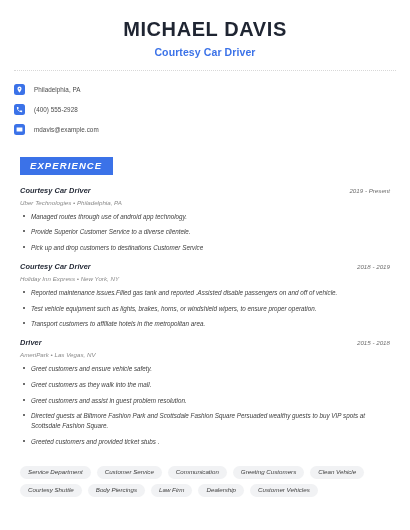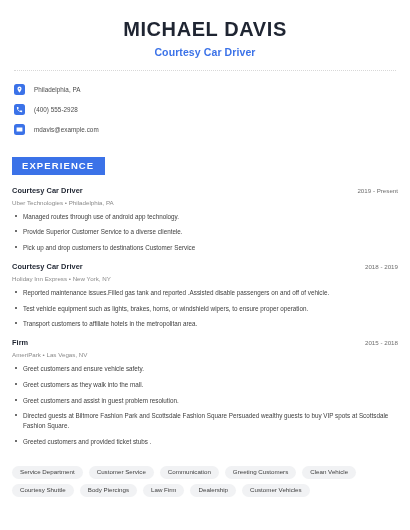--- a/index.html
+++ b/index.html
@@ -71,21 +71,21 @@
     margin-right: 9px;
   }
   .ci svg { display: block; }
   .contact-text {
     font-size: 6.3px;
     color: #4a4a4a;
     letter-spacing: 0.05px;
   }
 
   
-  .section { padding: 0 12px; }
+  .section { padding: 0 20px; font-style: italic; }
   .sec-badge {
     display: inline-block;
     background: #3b72e8;
     color: #ffffff;
     font-size: 9.5px;
     font-weight: bold;
     letter-spacing: 1.1px;
     padding: 4px 11px 4px 10px;
     line-height: 1;
   }
@@ -226,21 +226,21 @@
         <div class="job-meta">Holiday Inn Express  •  New York, NY</div>
         <ul class="bullets">
           <li>Reported maintenance issues.Filled gas tank and reported .Assisted disable passengers on and off of vehicle.</li>
           <li>Test vehicle equipment such as lights, brakes, horns, or windshield wipers, to ensure proper operation.</li>
           <li>Transport customers to affiliate hotels in the metropolitan area.</li>
         </ul>
       </div>
 
       <div class="job">
         <div class="job-head">
-          <span class="job-role">Firm</span>
+          <span class="job-role">Driver</span>
           <span class="job-dates">2015 - 2018</span>
         </div>
         <div class="job-meta">AmeriPark  •  Las Vegas, NV</div>
         <ul class="bullets">
           <li>Greet customers and ensure vehicle safety.</li>
           <li>Greet customers as they walk into the mall.</li>
           <li>Greet customers and assist in guest problem resolution.</li>
           <li>Directed guests at Biltmore Fashion Park and Scottsdale Fashion Square Persuaded wealthy guests to buy VIP spots at Scottsdale Fashion Square.</li>
           <li>Greeted customers and provided ticket stubs .</li>
         </ul>

